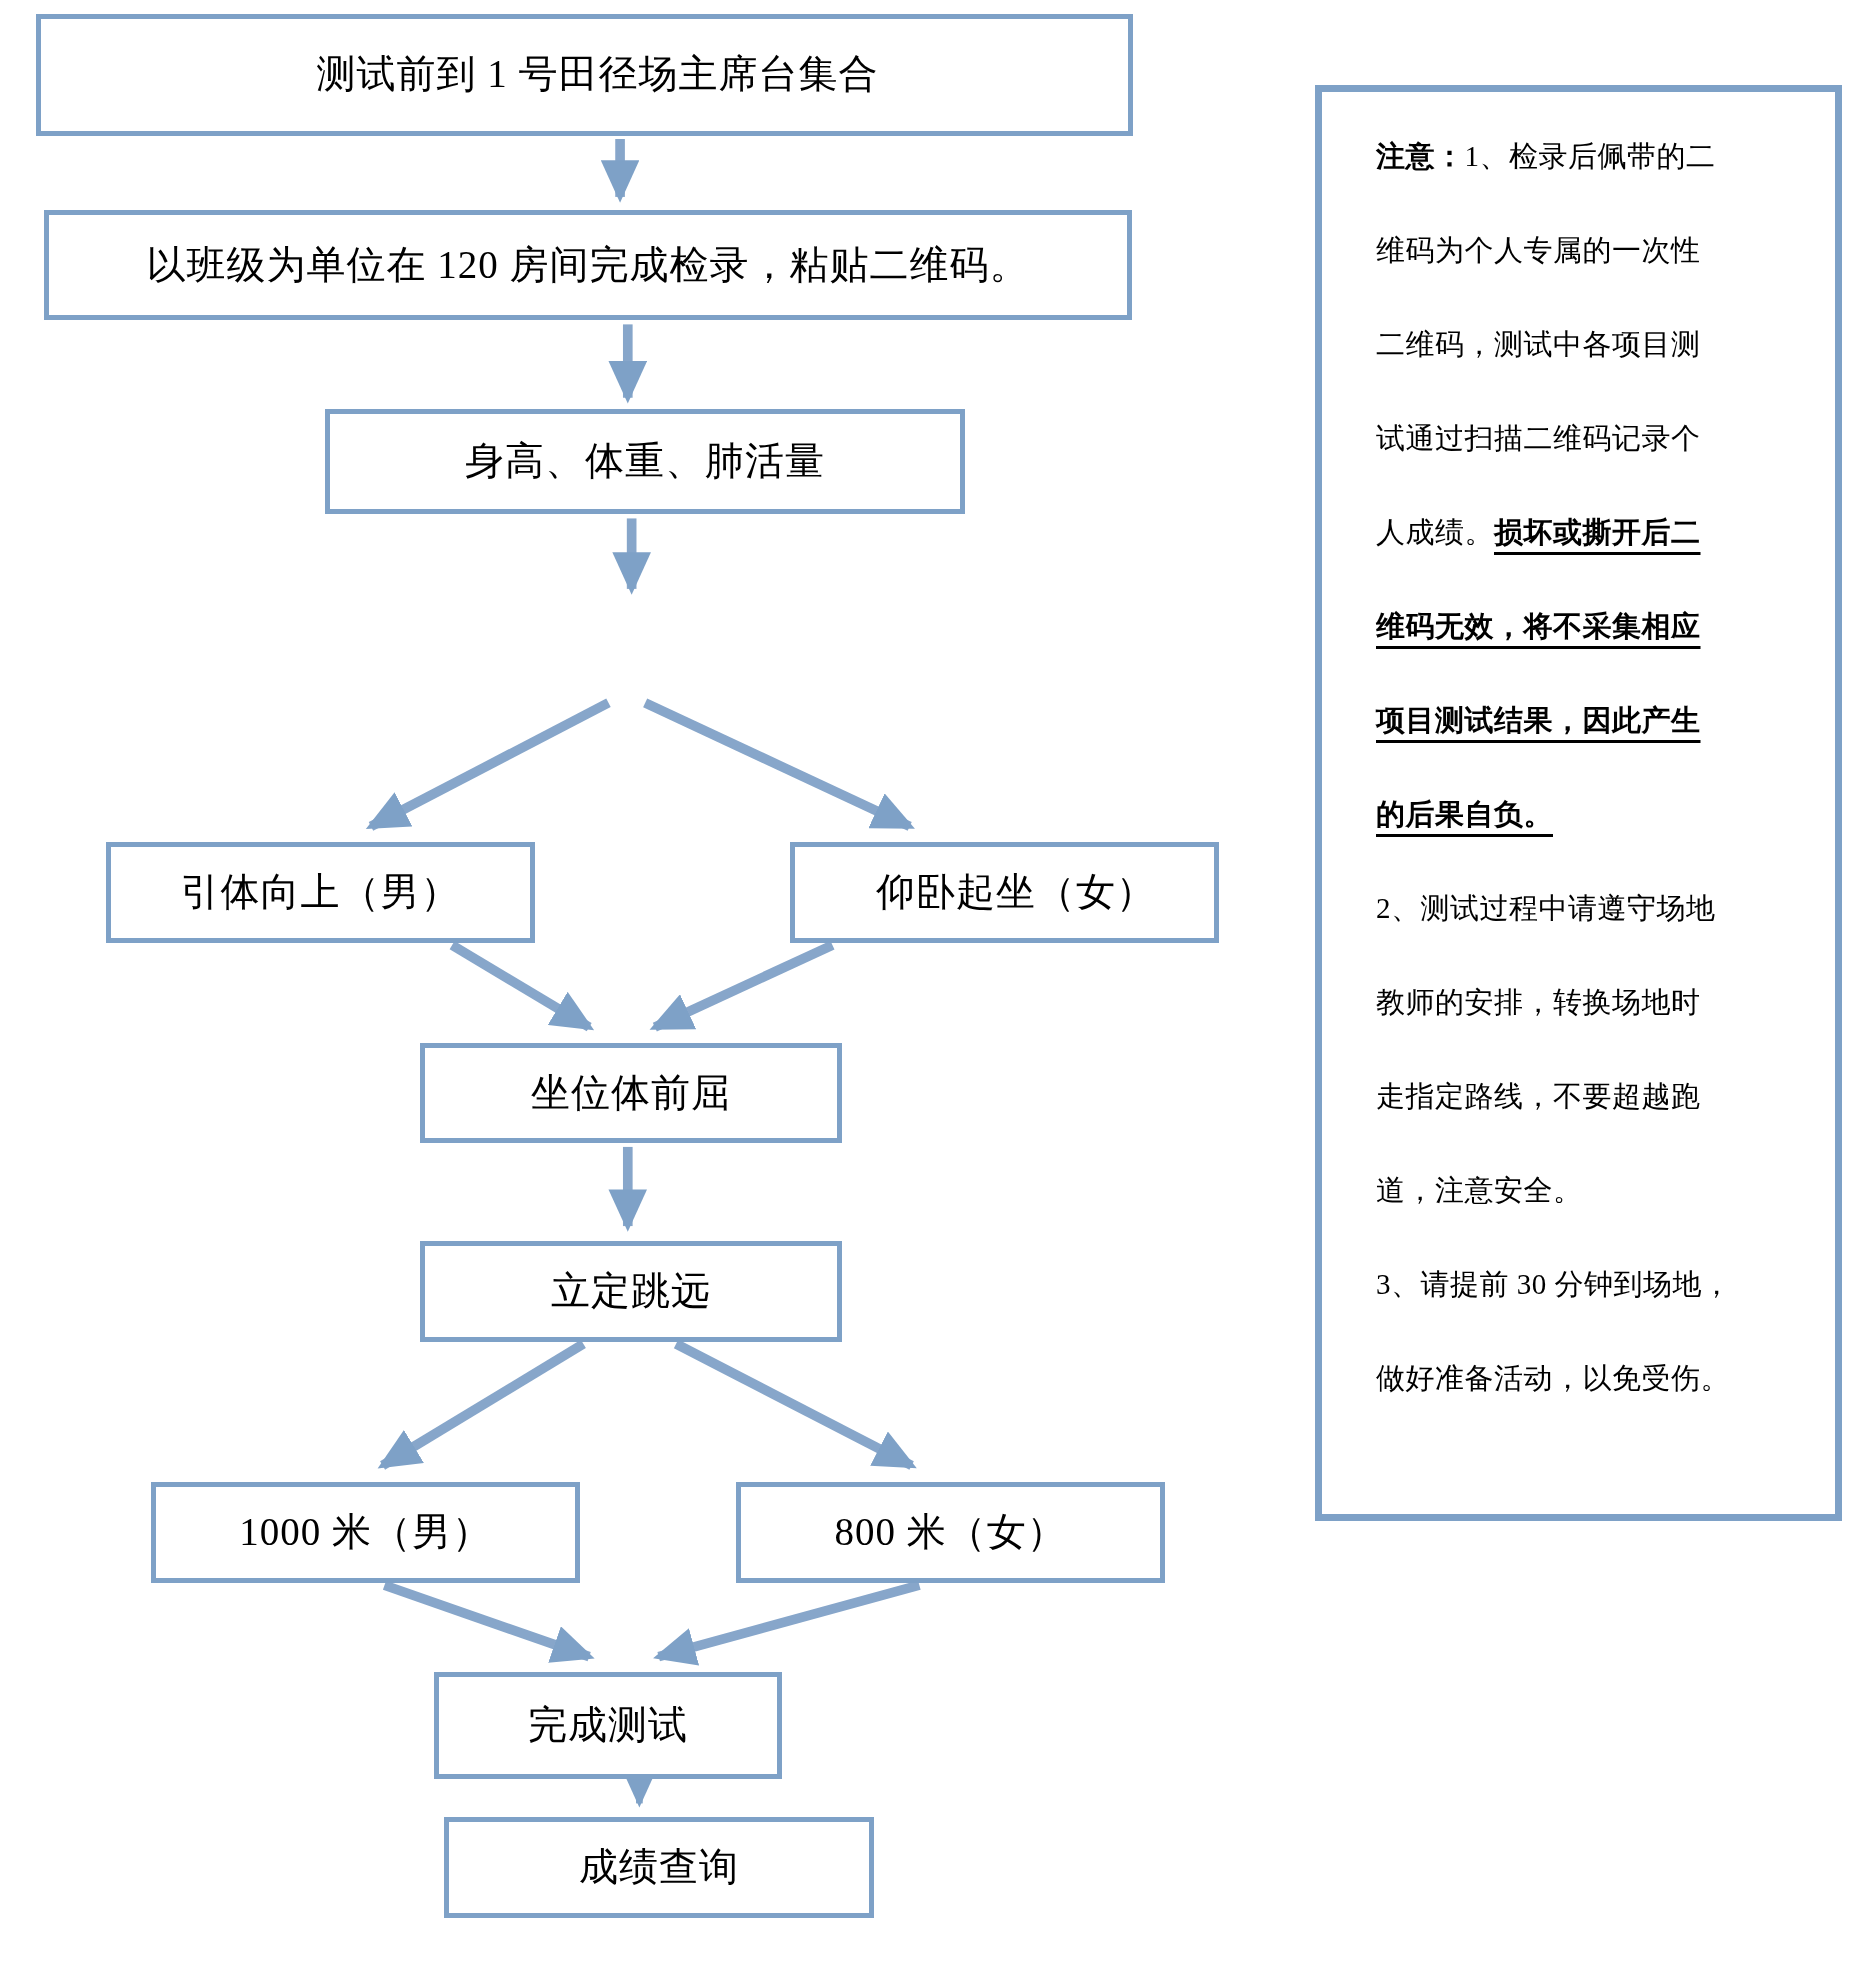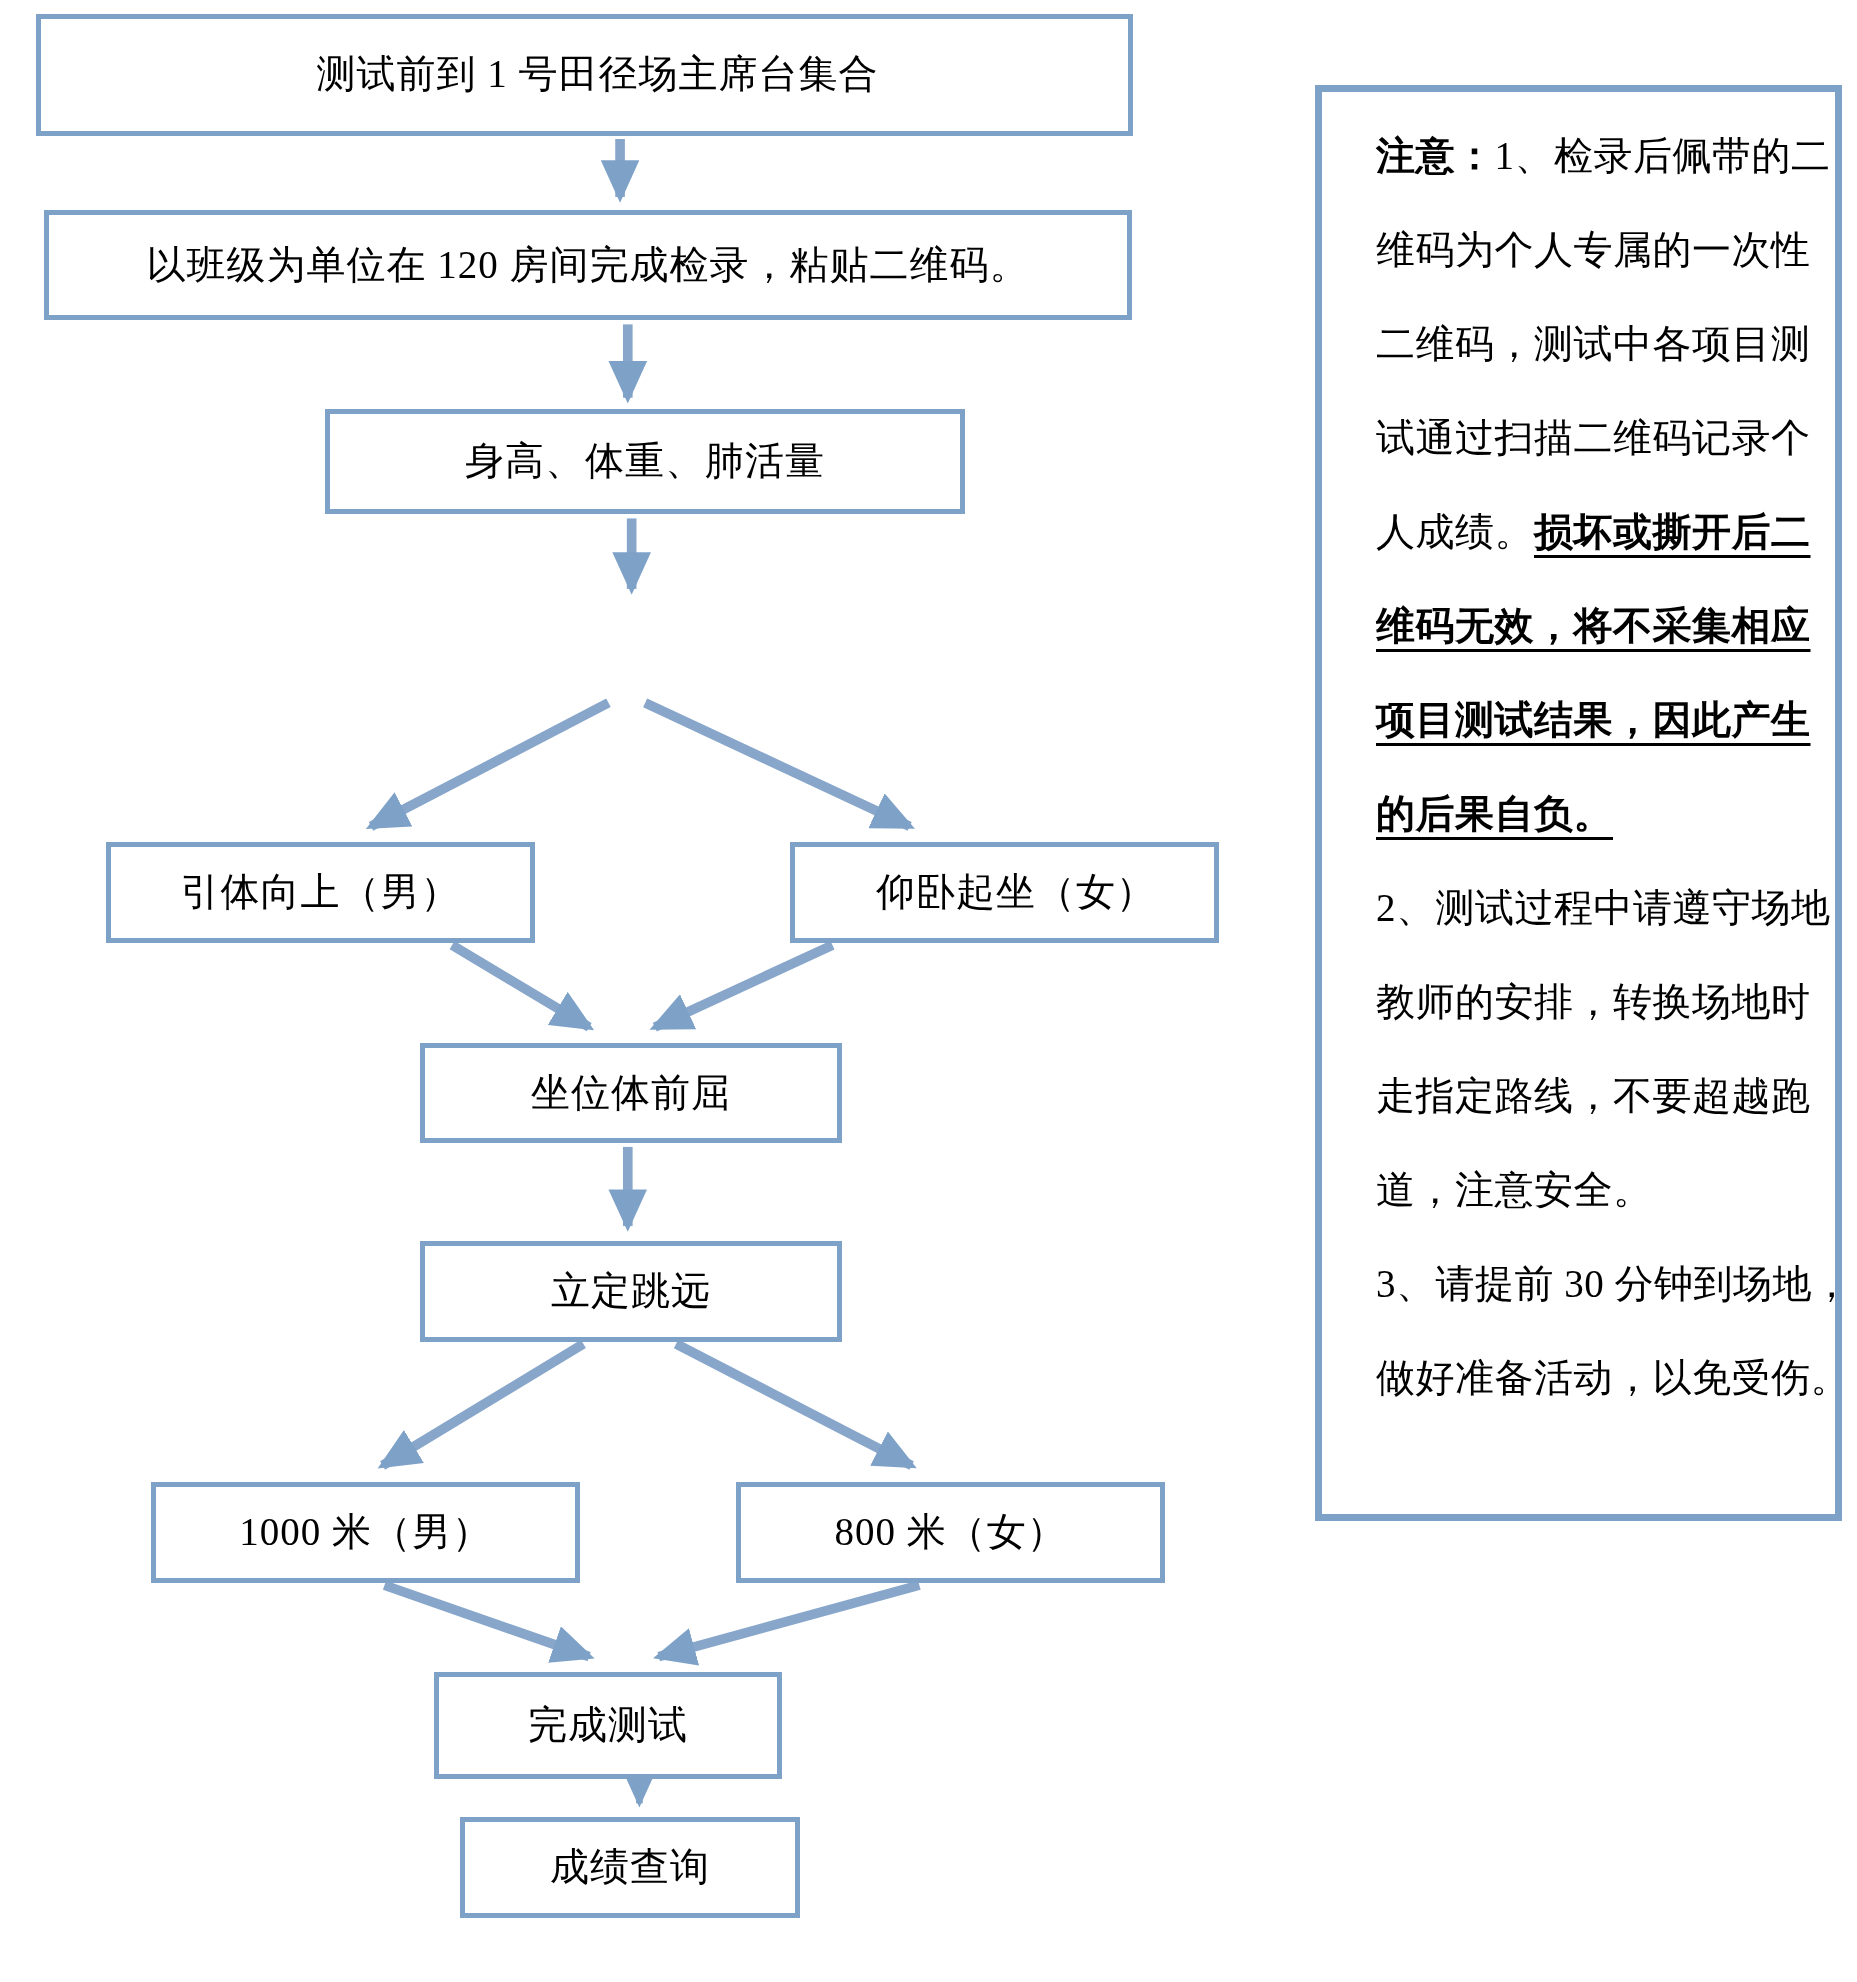--- a/index.html
+++ b/index.html
@@ -6,21 +6,21 @@
   body{width:1858px;height:1982px;position:relative;overflow:hidden;
        font-family:"Liberation Serif","DejaVu Serif",serif;color:#000;}
   .canvas{position:absolute;left:0;top:0;width:1858px;height:1982px;}
   svg.arrows{position:absolute;left:0;top:0;width:1858px;height:1982px;z-index:1;}
   .flow-node{position:absolute;box-sizing:border-box;border:5.8px solid #7ea1c7;
              background:#ffffff;display:flex;align-items:center;justify-content:center;
              font-size:39px;line-height:1.2;text-align:center;z-index:2;
              letter-spacing:1px;}
   .note-box{position:absolute;box-sizing:border-box;border:7.7px solid #7ea1c7;
             background:#ffffff;z-index:2;padding:17.4px 17.4px 0 54px;}
-  .note-line{white-space:nowrap;font-size:39px;line-height:94px;height:94px;
+  .note-line{white-space:nowrap;font-size:29px;line-height:94px;height:94px;
              letter-spacing:0.5px;}
   .seg-normal{font-weight:normal;}
   .seg-bold{font-weight:bold;}
   .seg-emph{font-weight:bold;text-decoration:underline;
             text-decoration-thickness:2.9px;text-underline-offset:9.7px;}
 </style>
 </head>
 <body>
 
 <div class="canvas">
@@ -84,21 +84,21 @@
   </div>
 
   <div class="flow-node" style="left:736px; top:1482px; width:429px;  height:101px;">
     <span>800 米（女）</span>
   </div>
 
   <div class="flow-node" style="left:434px; top:1672px; width:348px;  height:107px;">
     <span>完成测试</span>
   </div>
 
-  <div class="flow-node" style="left:460px; top:1817px; width:340px;  height:101px;">
+  <div class="flow-node" style="left:444px; top:1817px; width:430px;  height:101px;">
     <span>成绩查询</span>
   </div>
 
   <div class="note-box" style="left:1315px; top:85px; width:527px; height:1436px;">
     <div>
         <div class="note-line"><span class="seg-bold">注意：</span><span class="seg-normal">1、检录后佩带的二</span></div>
         <div class="note-line"><span class="seg-normal">维码为个人专属的一次性</span></div>
         <div class="note-line"><span class="seg-normal">二维码，测试中各项目测</span></div>
         <div class="note-line"><span class="seg-normal">试通过扫描二维码记录个</span></div>
         <div class="note-line"><span class="seg-normal">人成绩。</span><span class="seg-emph">损坏或撕开后二</span></div>

